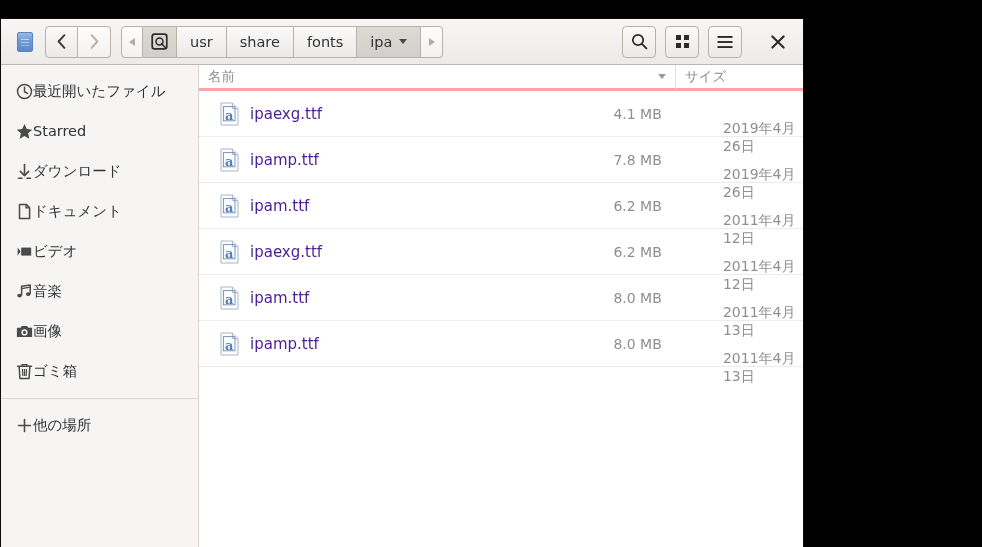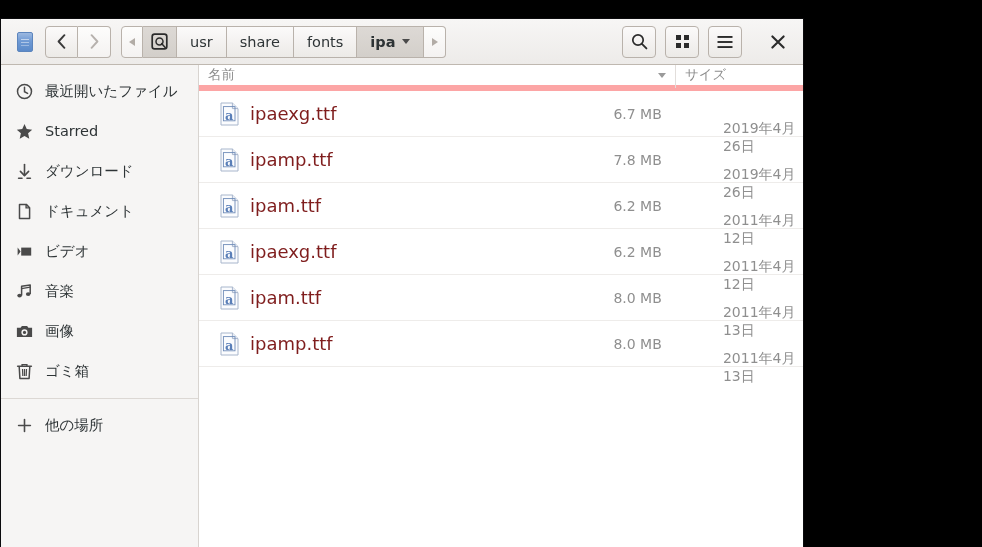--- a/index.html
+++ b/index.html
@@ -75,21 +75,20 @@
     border-radius: 4px;
     cursor: default;
   }
   .btn.flat-dis {
     background: linear-gradient(to bottom, #fdfdfc 0%, #f4f2f1 100%);
     color: #b4afab;
   }
   .btn.active {
     background: linear-gradient(to bottom, #ddd9d5 0%, #d3cfca 100%);
     color: #2e3436;
-    font-weight: bold;
   }
 
   .linked {
     display: flex;
     align-items: center;
     height: 32px;
     margin-right: 10px;
   }
   .linked > .btn {
     border-radius: 0;
@@ -168,21 +167,21 @@
     box-sizing: border-box;
     padding-top: 6px;
     overflow: hidden;
   }
 
   .side-item {
     height: 40px;
     display: flex;
     align-items: center;
     padding-left: 14px;
-    gap: 12px;
+    gap: 0;
     cursor: default;
   }
   .side-icon {
     width: 18px;
     height: 18px;
     flex: 0 0 18px;
     display: flex;
     align-items: center;
     justify-content: center;
     color: #4a4a4a;
@@ -206,21 +205,21 @@
     background: #ffffff;
     min-width: 0;
   }
 
   .colheader {
     height: 26px;
     min-height: 26px;
     display: flex;
     align-items: center;
     background: #ffffff;
-    border-bottom: 6px solid #fca5a5;
+    border-bottom: 3px solid #fca5a5;
     font-size: 13.5px;
     color: #8c8c8c;
     box-sizing: border-box;
   }
   .colh {
     display: flex;
     align-items: center;
     height: 26px;
     box-sizing: border-box;
     padding-left: 9px;
@@ -263,22 +262,22 @@
   }
   .cell-date {
     flex: 1 1 auto;
     padding-left: 9px;
     box-sizing: border-box;
     font-size: 14px;
     color: #8f8f8f;
     margin-top: 48px;
   }
   .fname {
-    font-size: 18px;
-    color: #7f1d1d;
+    font-size: 15px;
+    color: #4c1d95;
     white-space: nowrap;
   }
 
   .fileicon {
     width: 19px;
     height: 24px;
     flex: 0 0 19px;
     position: relative;
   }
 </style>
@@ -489,21 +488,21 @@
             <span class="fileicon">
               <svg width="19" height="24" viewBox="0 0 19 24">
                 <path d="M1 1 H12.4 L18 6.6 V23 H1 Z" fill="#fbfcfe" stroke="#a8b6cc" stroke-width="1"></path>
                 <path d="M12.4 1 L12.4 6.6 L18 6.6" fill="#e8edf5" stroke="#a8b6cc" stroke-width="1"></path>
                 <text x="9.2" y="18" font-family="'DejaVu Serif', serif" font-size="13" font-weight="bold" fill="#5a7fb8" text-anchor="middle">a</text>
                 <rect x="3.4" y="4.6" width="11.6" height="14.2" fill="none" stroke="#6f8cb8" stroke-width="0.9"></rect>
               </svg>
             </span>
             <span class="fname">ipaexg.ttf</span>
           </div>
-          <div class="cell-size">6.7 MB</div>
+          <div class="cell-size">4.1 MB</div>
           <div class="cell-date">2019年4月26日</div>
         </div>
 
         <div class="row">
           <div class="cell-name">
             <span class="fileicon">
               <svg width="19" height="24" viewBox="0 0 19 24">
                 <path d="M1 1 H12.4 L18 6.6 V23 H1 Z" fill="#fbfcfe" stroke="#a8b6cc" stroke-width="1"></path>
                 <path d="M12.4 1 L12.4 6.6 L18 6.6" fill="#e8edf5" stroke="#a8b6cc" stroke-width="1"></path>
                 <text x="9.2" y="18" font-family="'DejaVu Serif', serif" font-size="13" font-weight="bold" fill="#5a7fb8" text-anchor="middle">a</text>

